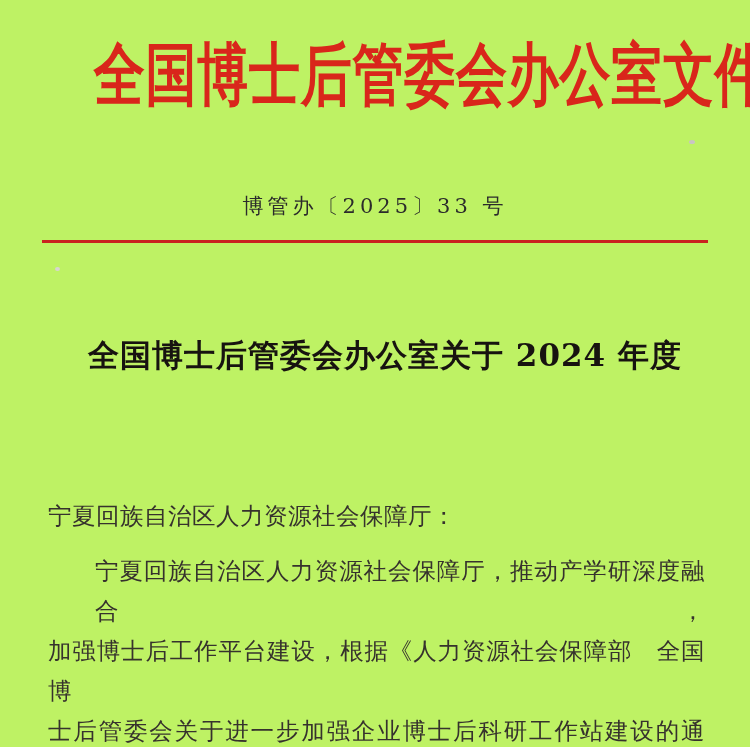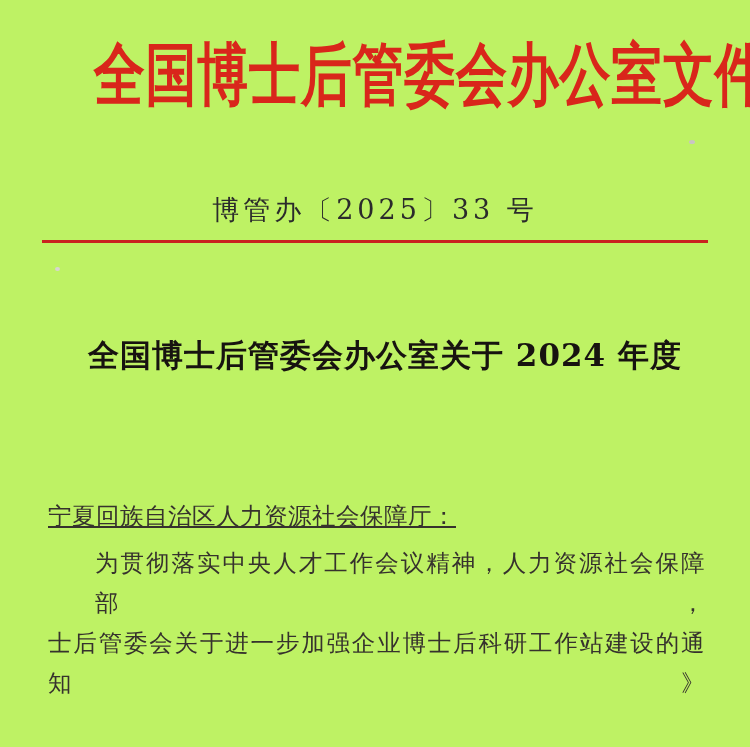--- a/index.html
+++ b/index.html
@@ -27,21 +27,21 @@
     transform: scaleX(0.75);
     transform-origin: center;
     letter-spacing: 1px;
   }
   .doc-number {
     position: absolute;
     top: 192px;
     left: 0;
     right: 0;
     text-align: center;
-    font-size: 27px;
+    font-size: 21px;
     letter-spacing: 4px;
     color: #2b2b2b;
   }
   .red-rule {
     position: absolute;
     top: 240px;
     left: 42px;
     width: 666px;
     height: 3px;
     background: #c9231f;
@@ -64,22 +64,21 @@
     top: 496px;
     left: 48px;
     width: 657px;
     font-size: 23.5px;
     line-height: 40px;
     color: #36322d;
     letter-spacing: 0.5px;
   }
   .salutation {
     text-align: left;
-    margin-bottom: 7px;
-    text-decoration: underline;
+    margin-bottom: 15px;
   }
   .para-line {
     text-align: justify;
     text-align-last: justify;
   }
   .para-line.indent {
     padding-left: 47px;
   }
   .speck-1 {
     position: absolute;
@@ -114,18 +113,19 @@
   <div class="red-rule"></div>
 
   <div class="speck-2"></div>
 
   <div class="doc-title">
     <div>全国博士后管委会办公室关于 2024 年度</div>
   </div>
 
   <div class="body-block">
     <div class="salutation">宁夏回族自治区人力资源社会保障厅：</div>
-    <div class="para-line indent">为贯彻落实中央人才工作会议精神，人力资源社会保障部，</div>
+    <div class="para-line indent">宁夏回族自治区人力资源社会保障厅，推动产学研深度融合，</div>
+    <div class="para-line">加强博士后工作平台建设，根据《人力资源社会保障部　全国博</div>
     <div class="para-line">士后管委会关于进一步加强企业博士后科研工作站建设的通知》</div>
 
   </div>
 
 </div>
 
 </body></html>

